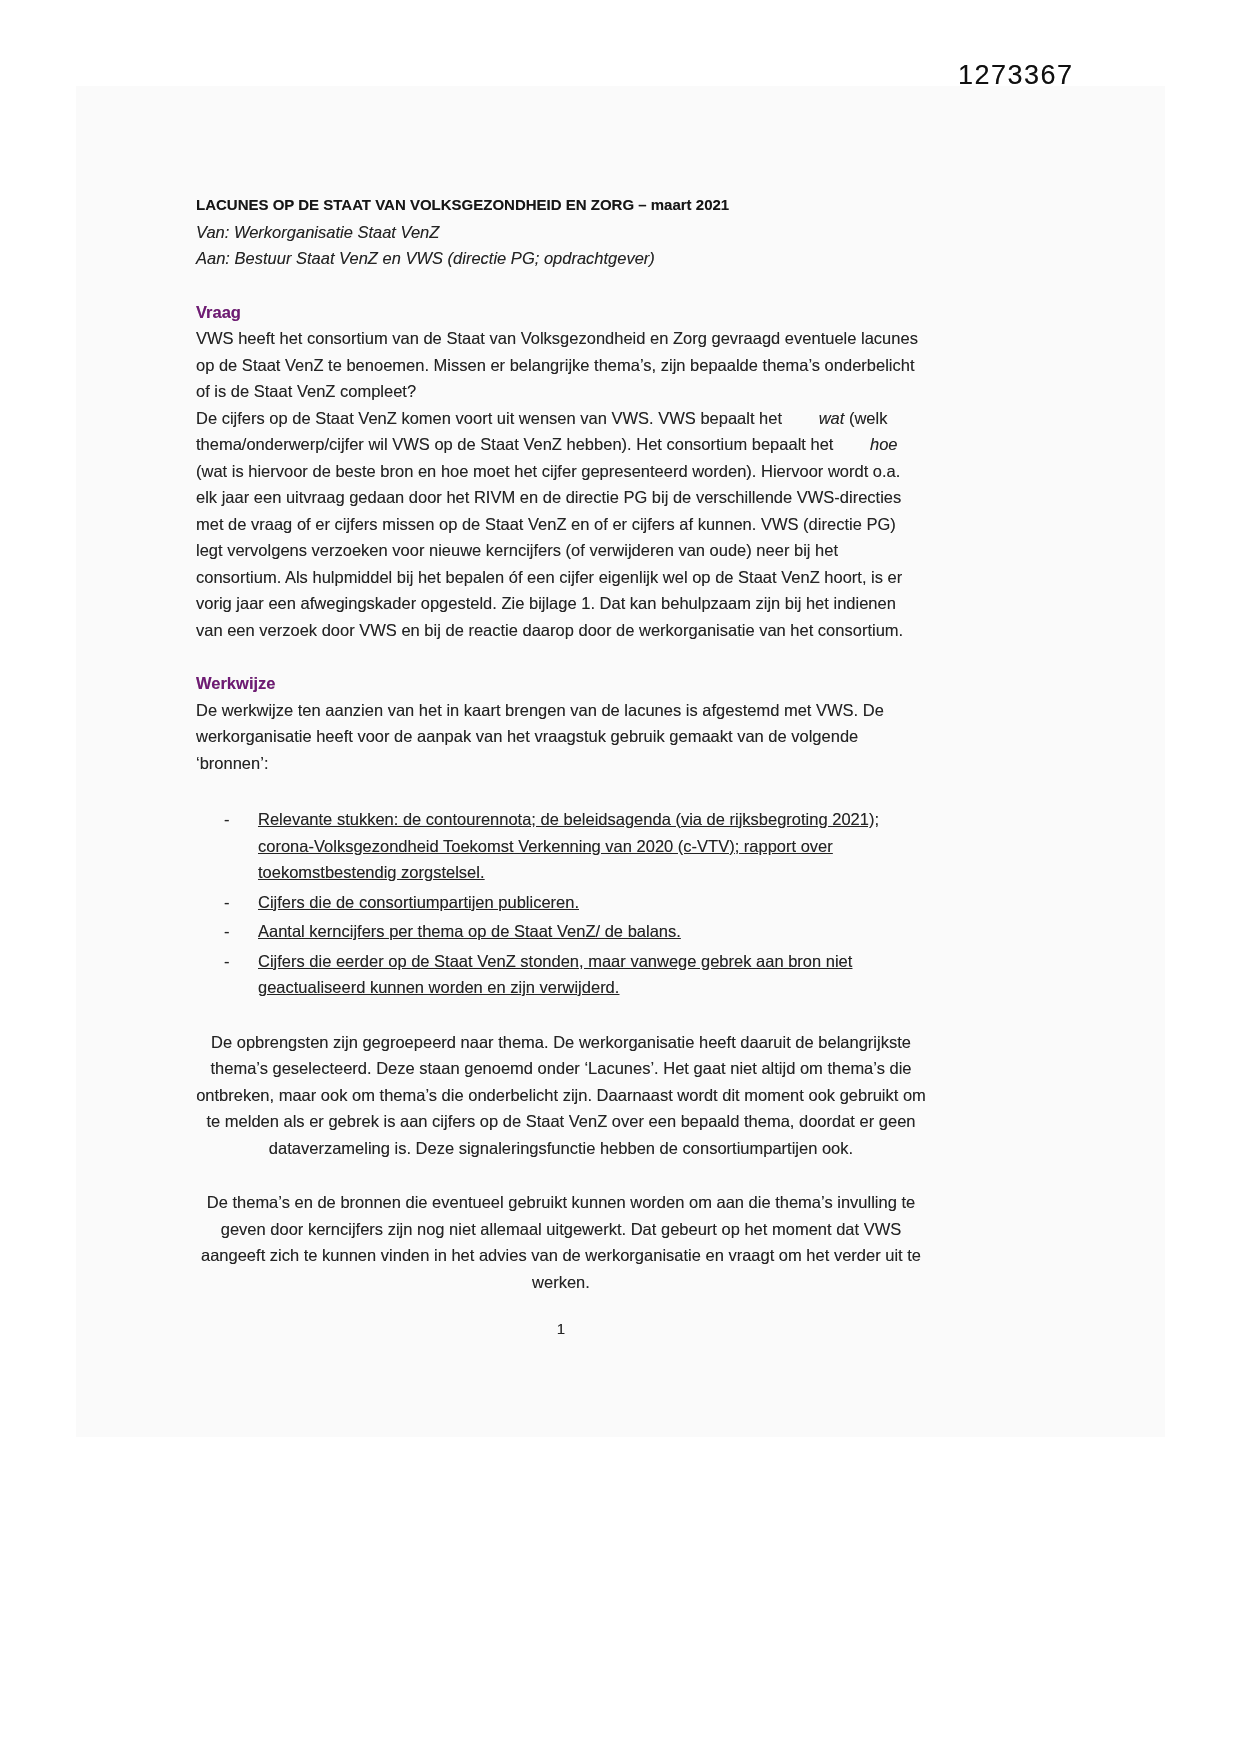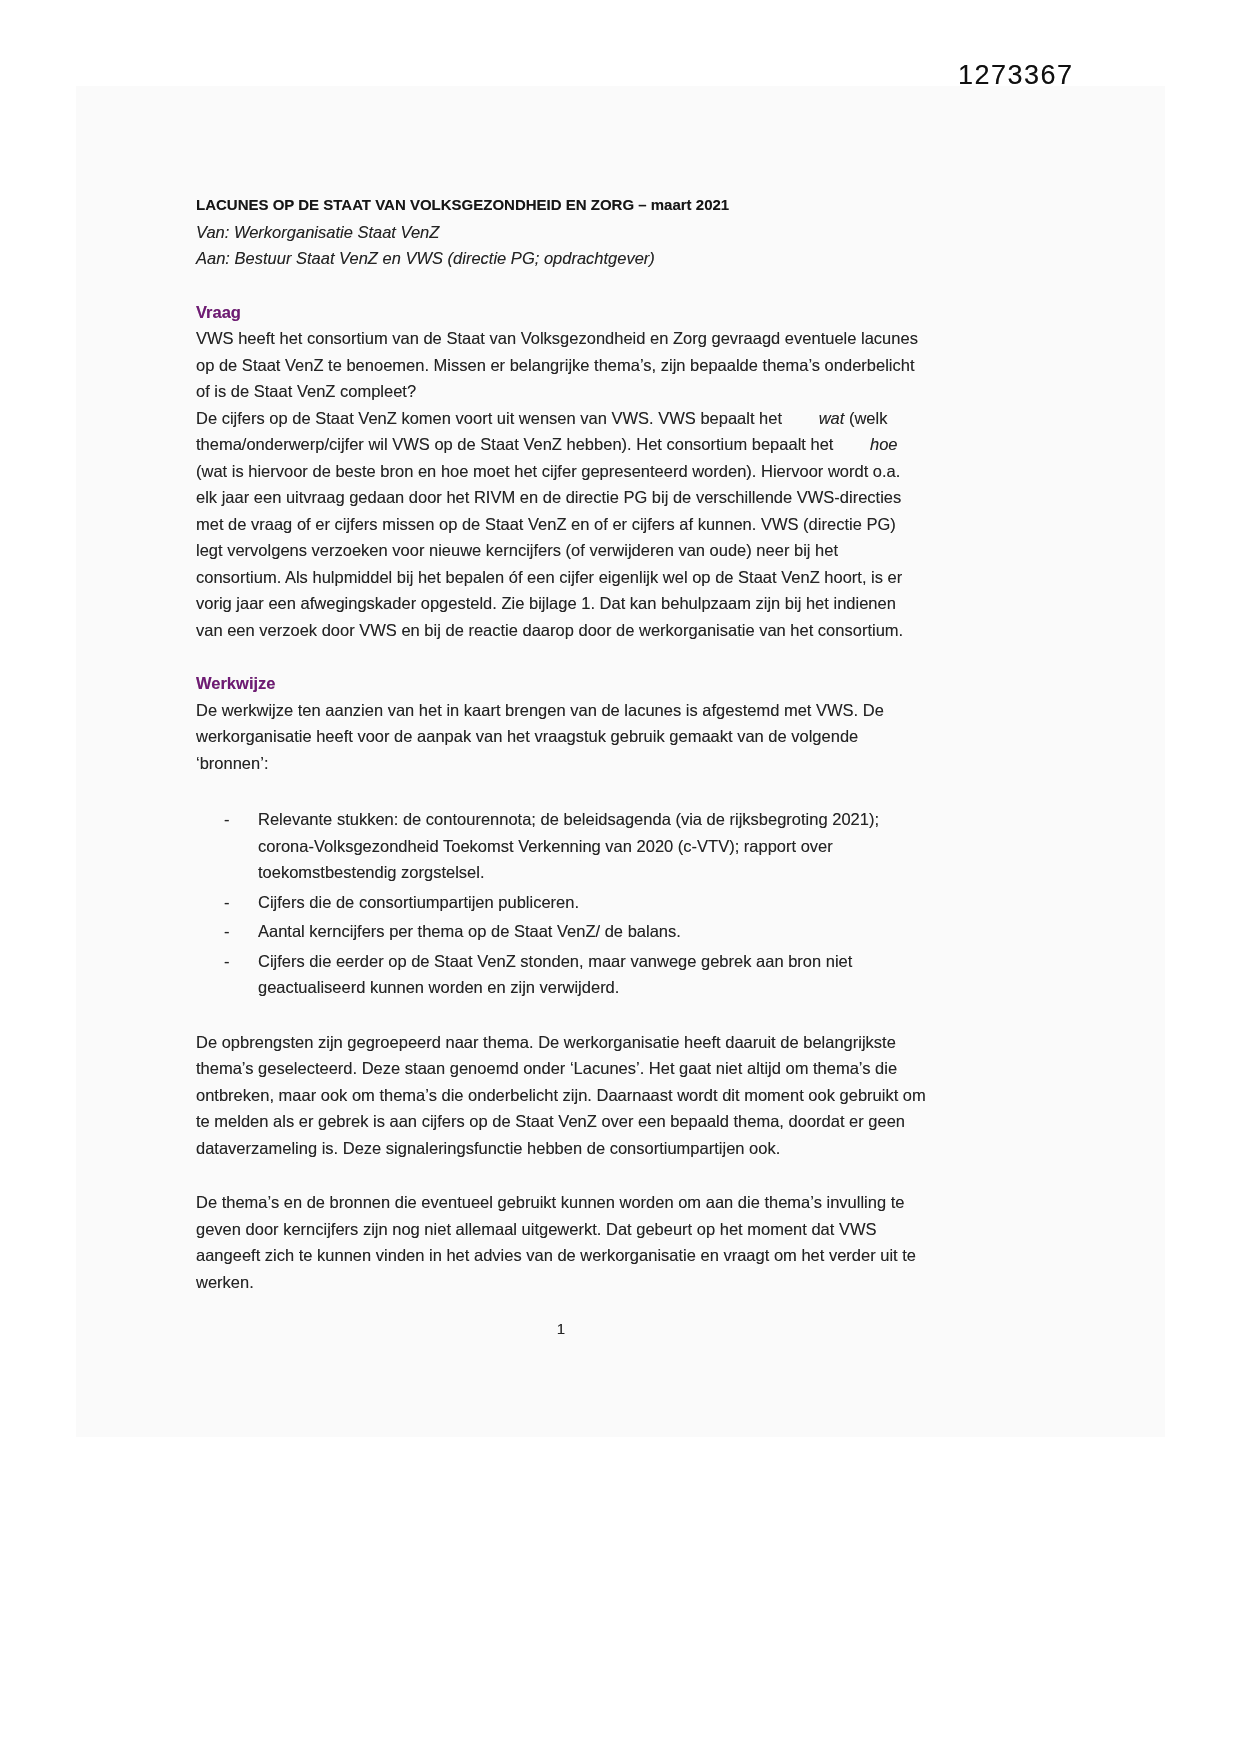--- a/index.html
+++ b/index.html
@@ -69,23 +69,25 @@
     display: flex;
     padding-left: 28px;
     margin-bottom: 3px;
   }
   .bullet-item .marker {
     flex: none;
     width: 34px;
   }
   .bullet-item .bullet-text {
     flex: 1;
+    text-decoration: underline;
   }
   .spaced {
     margin-top: 28px;
+    text-align: center;
   }
   .page-number {
     position: absolute;
     left: 196px;
     top: 1320px;
     width: 730px;
     text-align: center;
     font-size: 15px;
     color: #242424;
     text-shadow: 0 0 0.4px rgba(0,0,0,0.35);

